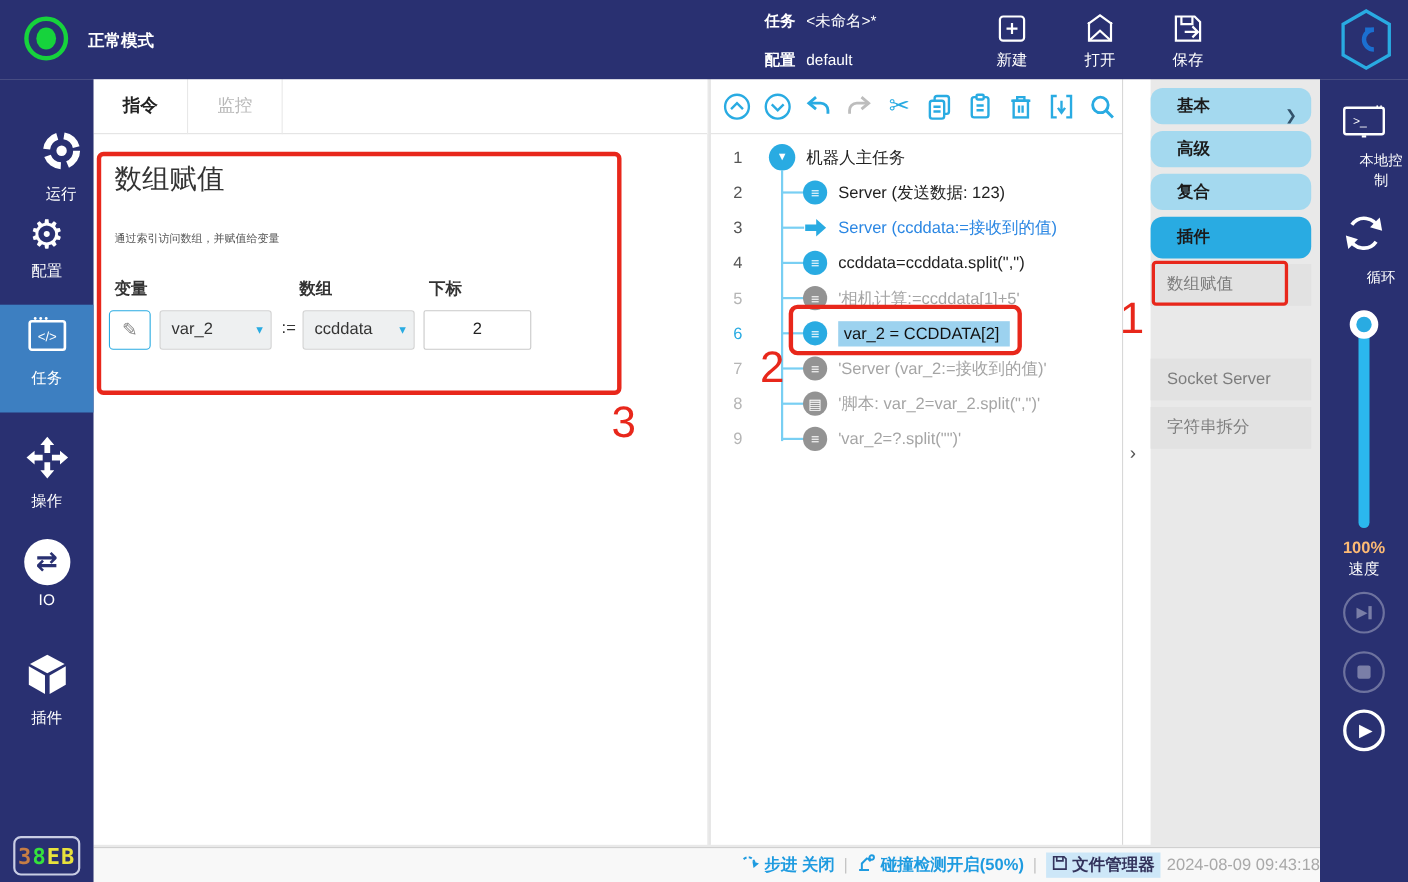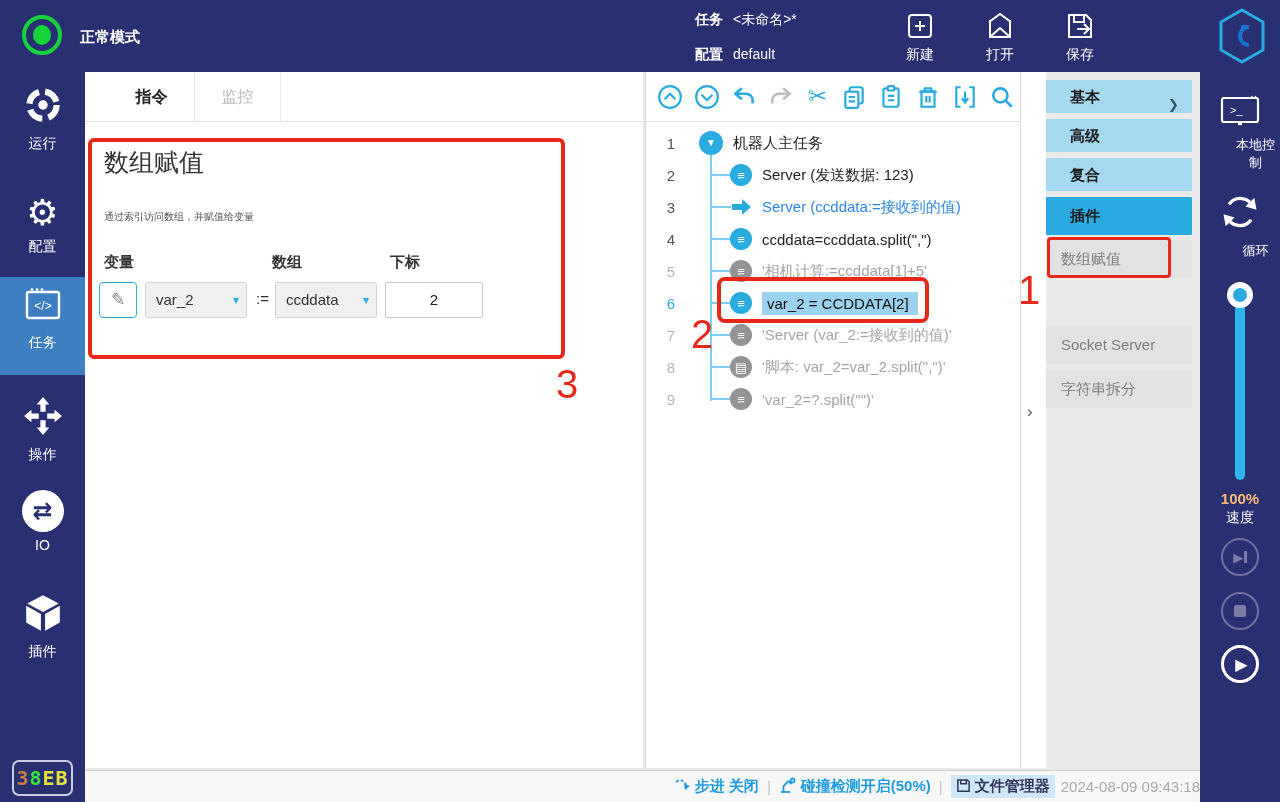--- a/index.html
+++ b/index.html
@@ -24,21 +24,21 @@
   .sidebar { position:absolute; left:0; top:72px; width:85px; height:730px; background:#293071; z-index:4; }
   .sb-item { position:absolute; left:0; width:85px; text-align:center; color:#fff; cursor:pointer; padding-top:8px; }
   .sb-item .lbl { font-size:14px; margin-top:5px; display:block; }
   .sb-item.active { background:#3d7fc1; }
   .sb-glyph { font-size:36px; line-height:40px; display:block; }
   .badge { position:absolute; left:12px; top:688px; width:61px; height:36px; border:2px solid #c9cde4; border-radius:7px; text-align:center; line-height:32px; font-size:20px; font-weight:bold; font-family:"DejaVu Sans Mono",monospace; letter-spacing:1px; }
   .badge .c1{color:#c77d45;} .badge .c2{color:#35e23c;} .badge .c3{color:#e8e23c;} .badge .c4{color:#e8e23c;}
 
   
   .panel-instr { position:absolute; left:85px; top:72px; width:558px; height:696px; background:#fff; }
-  .tabs { position:absolute; left:0; top:0; right:0; height:50px; border-bottom:1px solid #e3e3e3; background:#fff;padding-left:24px; }
+  .tabs { position:absolute; left:0; top:0; right:0; height:50px; border-bottom:1px solid #e3e3e3; background:#fff; }
   .tab { float:left; width:86px; height:50px; line-height:50px; text-align:center; font-size:16px; border-right:1px solid #e8e8e8; cursor:pointer; }
   .tab.active { color:#222; font-weight:bold; }
   .tab.idle { color:#b8b8b8; }
   .instr-title { position:absolute; left:19px; top:74px; font-size:25px; color:#333; }
   .instr-desc { position:absolute; left:19px; top:138px; font-size:10px; color:#555; }
   .f-label { position:absolute; top:181px; font-size:15px; font-weight:bold; color:#333; }
   .f-row-y { top:210px; height:36px; }
   .pencil-btn { position:absolute; left:14px; width:38px; border:1px solid #29abe2; border-radius:4px; background:#fff; color:#888; font-size:17px; text-align:center; line-height:34px; cursor:pointer; }
   .select { position:absolute; width:102px; background:#eef0f1; border:1px solid #d3d3d3; border-radius:3px; font-size:15px; color:#333; line-height:34px; padding-left:10px; cursor:pointer; }
   .select .chev { position:absolute; right:7px; top:0; color:#29abe2; font-size:12px; }
@@ -65,21 +65,21 @@
   .vline { position:absolute; left:64px; width:2px; background:#79cff3; }
   .stub { position:absolute; left:64px; width:21px; height:2px; background:#79cff3; }
   .tree-next-btn { position:absolute; left:323px; top:650px; width:34px; height:32px; background:#29abe2; border-radius:6px; color:#fff; text-align:center; line-height:30px; font-size:19px; font-weight:bold; cursor:pointer; }
 
   
   .gutter { position:absolute; left:1020px; top:72px; width:26px; height:696px; background:#fff; border-left:1px solid #d8d8d8; }
   .gutter .chev { position:absolute; left:6px; top:330px; font-size:17px; color:#555; cursor:pointer; }
 
   
   .panel-plugin { position:absolute; left:1046px; top:72px; width:146px; height:696px; }
-  .cat { position:absolute; left:0; width:146px; height:33px; background:#a4d9ef; color:#1b1b1b; font-size:15px; font-weight:bold; line-height:33px; padding-left:24px; cursor:pointer; border-radius:1px; }
+  .cat { position:absolute; left:0; width:146px; height:33px; background:#a4d9ef; color:#1b1b1b; font-size:15px; font-weight:bold; line-height:33px; padding-left:24px; cursor:pointer; border-radius:11px; }
   .cat .chev { position:absolute; right:13px; font-weight:normal; color:#33526b; font-size:13px; }
   .cat.open { background:#29abe2; height:38px; line-height:38px; }
   .cat.open .chev { color:#fff; }
   .pl-item { position:absolute; left:0; width:146px; height:38px; background:#e2e2e2; color:#7d7d7d; font-size:15px; line-height:38px; padding-left:15px; cursor:pointer; }
 
   
   .ctrlcol { position:absolute; left:1200px; top:72px; width:80px; height:730px; background:#293071; color:#fff; z-index:4; }
   .cc-item { position:absolute; width:80px; text-align:center; }
   .cc-item .lbl { display:block; font-size:13px; margin-top:4px;padding-left:31px; }
   .slider-track { position:absolute; left:35px; top:218px; width:10px; height:190px; background:#2bb7ee; border-radius:5px; cursor:pointer; }
@@ -149,21 +149,21 @@
     <div class="logo">
       <svg width="48" height="58" viewBox="0 0 48 58" fill="none">
           <polygon points="24,3 45,15 45,43 24,55 3,43 3,15" stroke="#29abe2" stroke-width="3"></polygon>
           <path d="M31 20a9 9 0 1 0 0 18" stroke="#1b6fd0" stroke-width="4"></path>
           <path d="M31 20h-8" stroke="#1b6fd0" stroke-width="4"></path>
         </svg>
     </div>
   </div>
 
   <div class="sidebar">
-    <div class="sb-item" style="top:4px;">
+    <div class="sb-item" style="top:36px;margin-left:13px;">
       <span><svg width="42" height="42" viewBox="0 0 40 40">
             <circle cx="20" cy="20" r="13" fill="none" stroke="#fff" stroke-width="6" stroke-dasharray="15 6"></circle>
             <circle cx="20" cy="20" r="4.5" fill="#fff"></circle>
           </svg></span>
       <span class="lbl">运行</span>
     </div>
     <div class="sb-item" style="top:113px;">
       <span class="sb-glyph">⚙</span>
       <span class="lbl">配置</span>
     </div>

